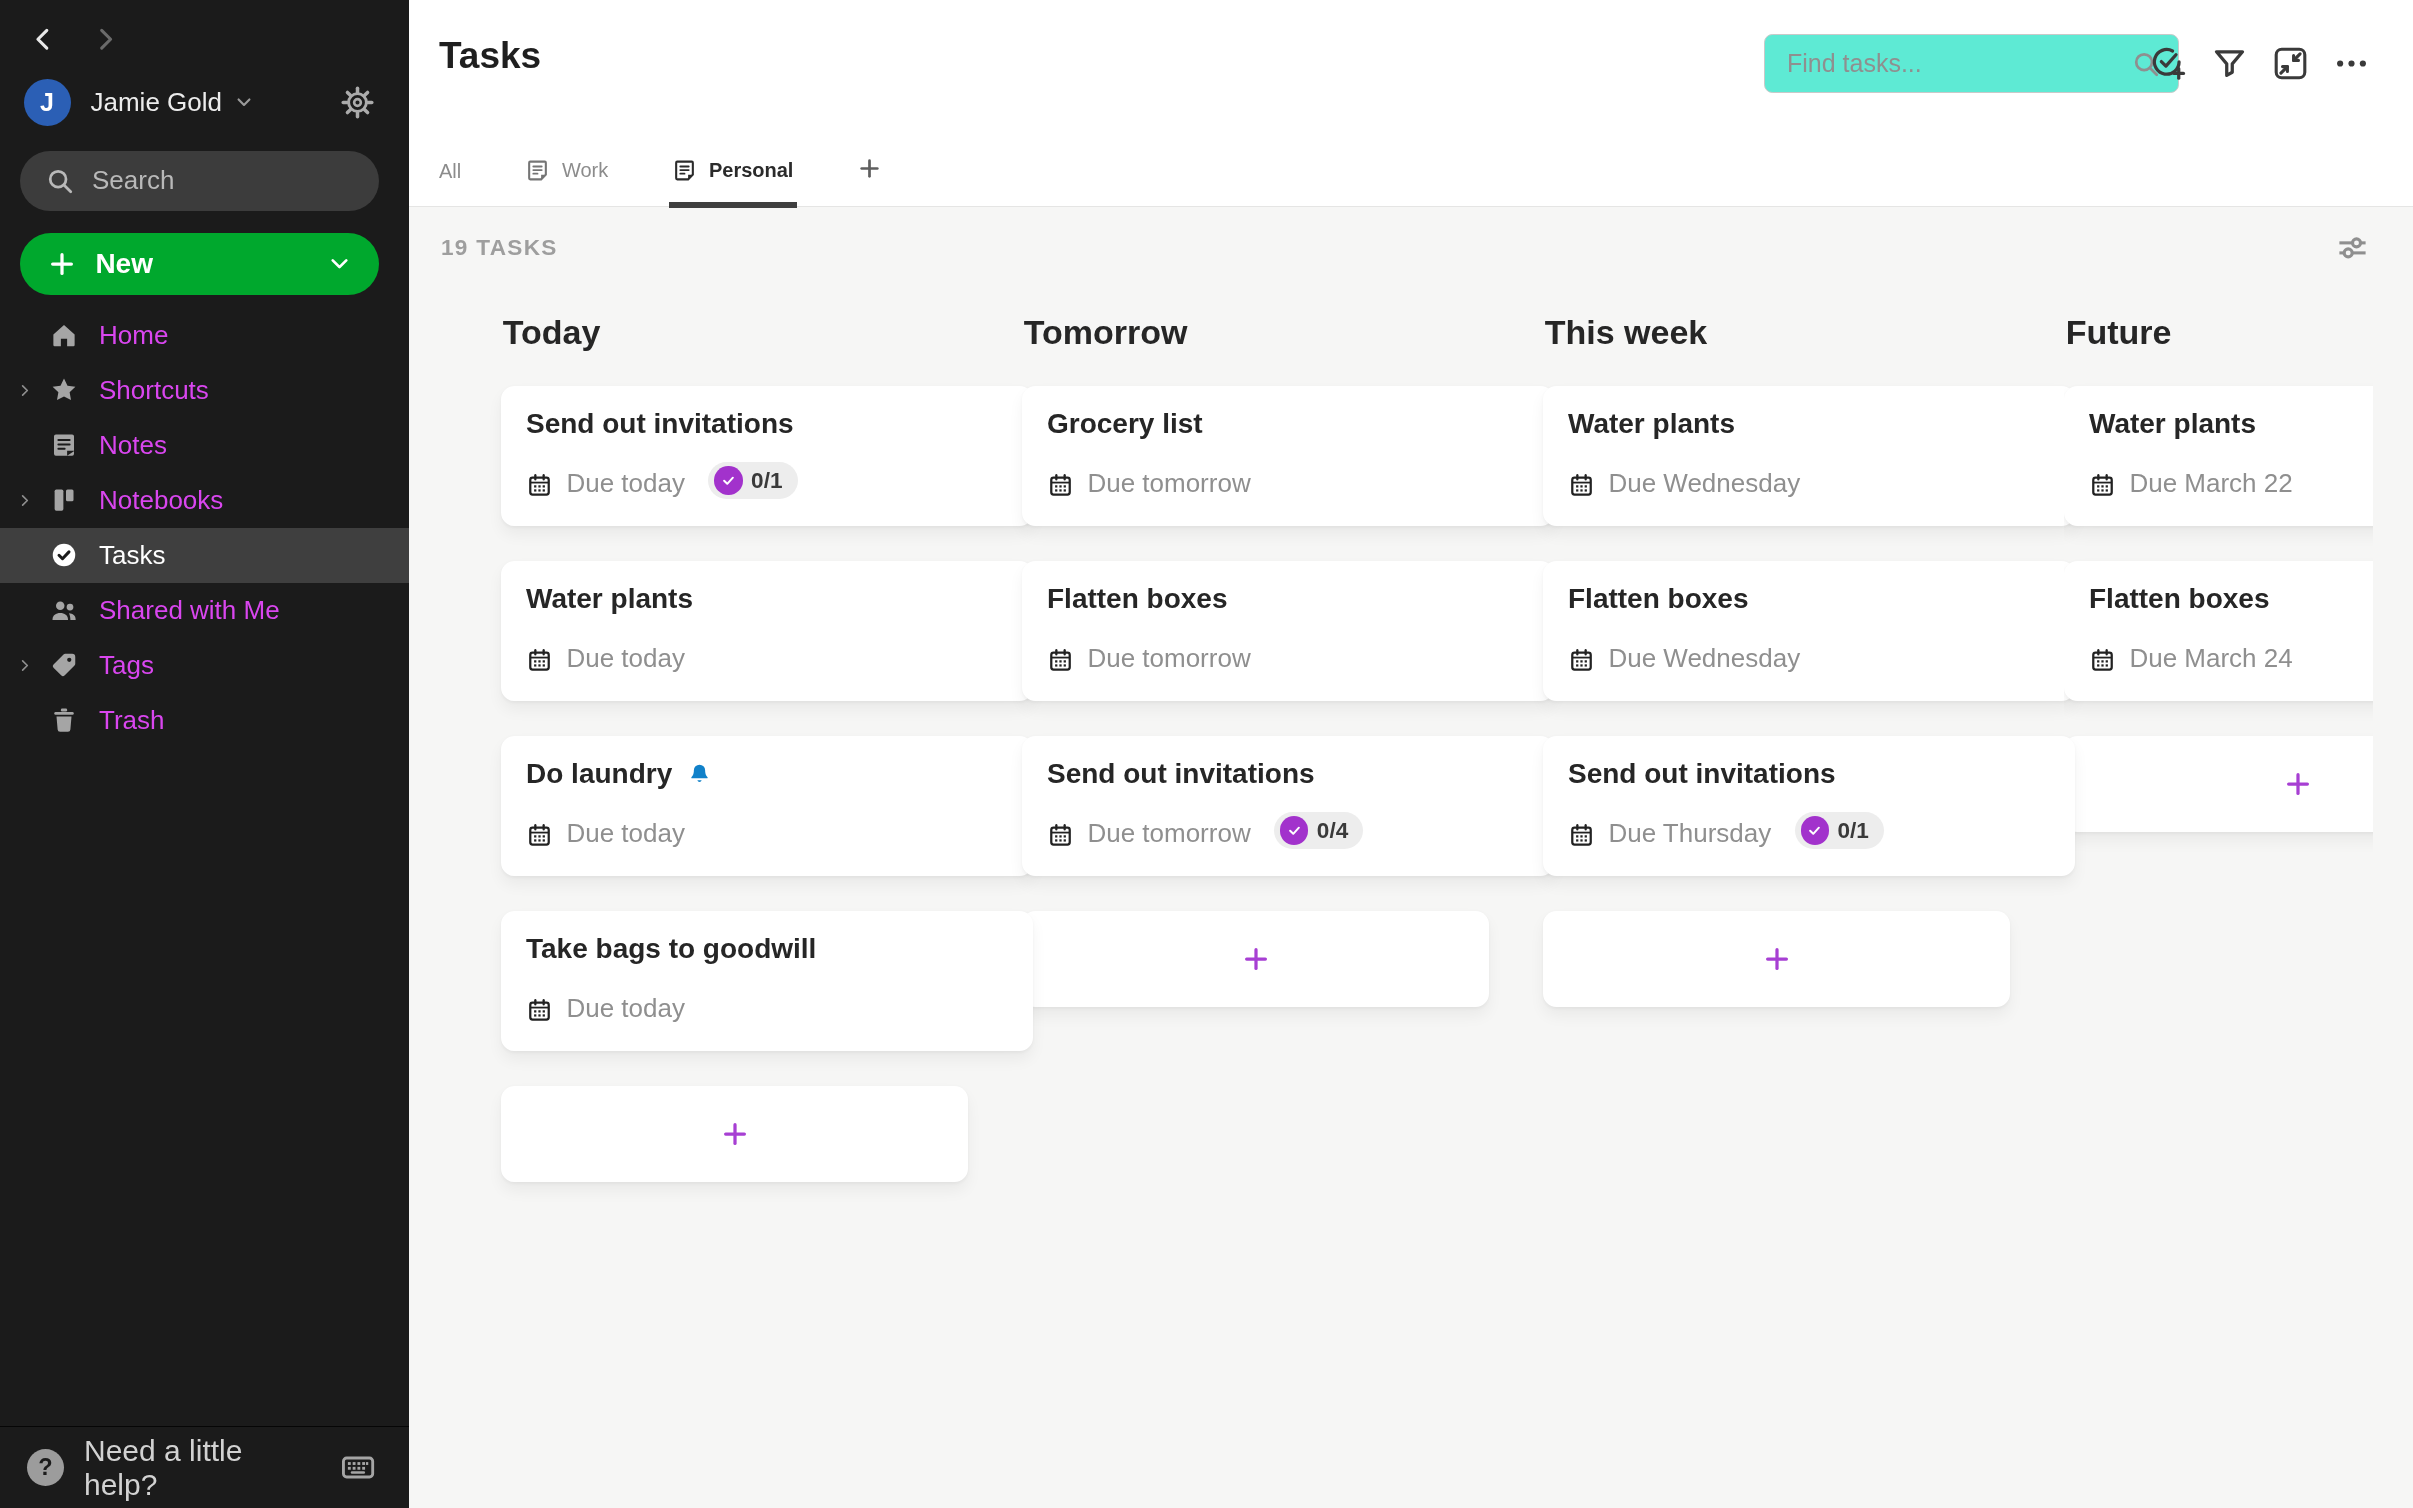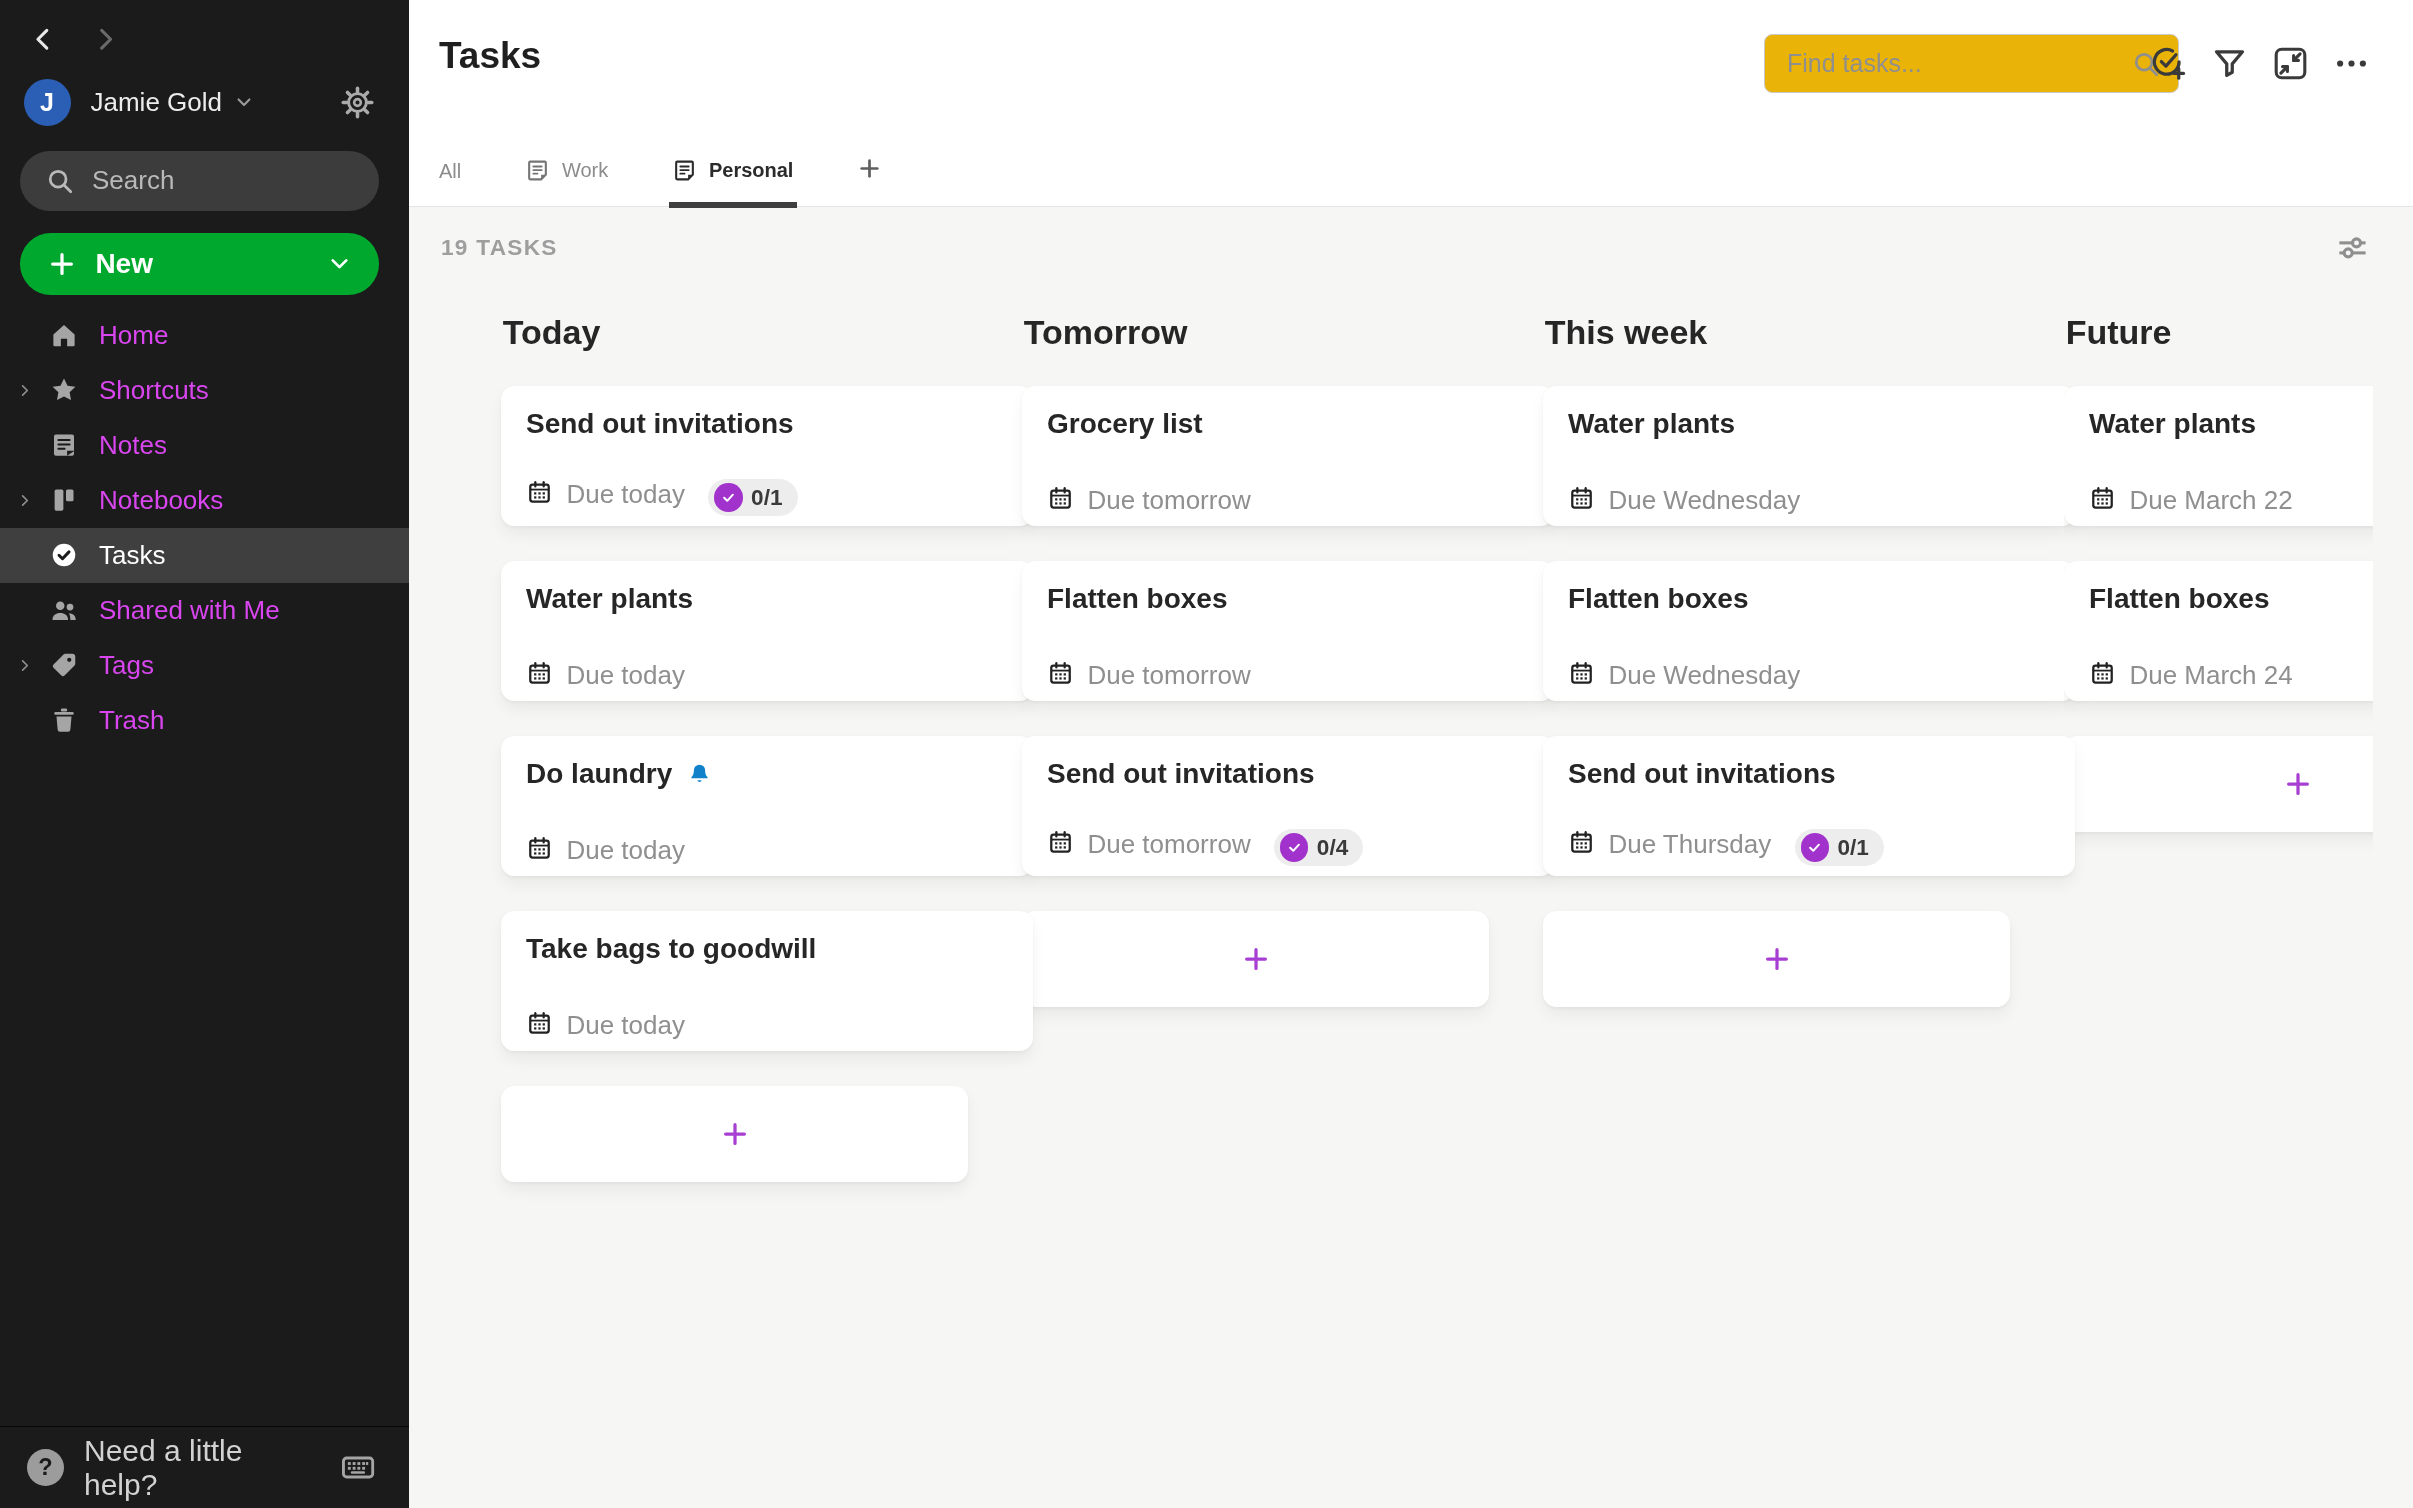--- a/index.html
+++ b/index.html
@@ -46,21 +46,21 @@
   .tabs{position:absolute;left:30px;bottom:-1.7px;display:flex;align-items:flex-end;gap:64px}
   .tab{display:flex;align-items:center;gap:11.7px;font-size:20px;color:#8c8c8c;
     padding-bottom:25px;position:relative;cursor:pointer}
   .tab .tab-icon{width:25px;height:25px;color:#757575}
   .tab.active{color:#2b2b2b;font-weight:700}
   .tab.active .tab-icon{color:#2b2b2b}
   .tab.active::after{content:"";position:absolute;left:-3.4px;right:-3.4px;bottom:0;height:5.9px;background:#3f3f3f}
   .add-tab{padding-bottom:27px;color:#5f5f5f;cursor:pointer}
   .add-tab .ic{width:25px;height:25px}
   .find{position:absolute;top:34px;right:234px;width:415px;height:59px;border:1.7px solid #c9c9c9;
-    border-radius:8.4px;background:#eab308;display:flex;align-items:center;padding:0 17px 0 20px}
+    border-radius:8.4px;background:#5eead4;display:flex;align-items:center;padding:0 17px 0 20px}
   .find input{border:none;outline:none;flex:1;font-size:25px;color:#444;background:transparent;
     font-family:"Liberation Sans","DejaVu Sans",sans-serif;min-width:0}
   .find input::placeholder{color:#8f8f8f}
   .find .ic{width:30px;height:30px;color:#8f8f8f;flex-shrink:0}
   .actions{position:absolute;top:44px;right:42px;display:flex;align-items:center;gap:22px}
   .action{width:39px;height:39px;color:#3a3a3a;cursor:pointer}
 
   
   .board{flex:1;background:#f6f6f5;overflow:hidden;display:flex;flex-direction:column}
   .board-bar{display:flex;align-items:center;justify-content:space-between;padding:22px 42px 0 32px}
@@ -68,21 +68,21 @@
   .sliders{width:37px;height:37px;color:#8f8f8f;cursor:pointer}
   .columns{display:flex;gap:54px;margin:47px 40px 0 92px;flex:1;min-width:0}
   .column{width:467px;flex-shrink:0}
   .column.clipped{flex:1 1 auto;width:auto;min-width:0;overflow:hidden}
   .column-title{font-size:34px;font-weight:700;color:#262626;margin:0 0 34px 1.7px}
   .card{width:532px;height:140px;background:#fff;border-radius:13.4px;position:relative;
     padding:22px 25px;margin-bottom:35px;cursor:pointer;
     box-shadow:0 1.7px 3.4px rgba(0,0,0,.04),0 8.4px 15px rgba(0,0,0,.05)}
   .card-title{display:flex;align-items:center;gap:15px;font-size:28px;font-weight:700;color:#262626}
   .bell{width:25px;height:25px;color:#1181c9;flex-shrink:0}
-  .card-meta{position:absolute;left:25px;bottom:10px;display:flex;align-items:flex-start;gap:13.4px}
+  .card-meta{position:absolute;left:25px;bottom:27px;display:flex;align-items:flex-end;gap:13.4px}
   .cal{width:27px;height:27px;color:#222}
   .due{font-size:26px;color:#8f8f8f;white-space:nowrap}
   .badge{display:flex;align-items:center;gap:8.4px;background:#ededed;border-radius:837px;
     padding:4.2px 15px 4.2px 5.9px;margin-left:10px}
   .badge-circle{width:28.5px;height:28.5px;border-radius:50%;background:#a232cc;color:#fff;
     display:flex;align-items:center;justify-content:center}
   .badge-circle .ic{width:15px;height:15px}
   .badge-text{font-size:22.6px;font-weight:700;color:#3a3a3a}
   .add-card{width:467px;height:96px;background:#fff;border-radius:13.4px;cursor:pointer;
     display:flex;align-items:center;justify-content:center;

